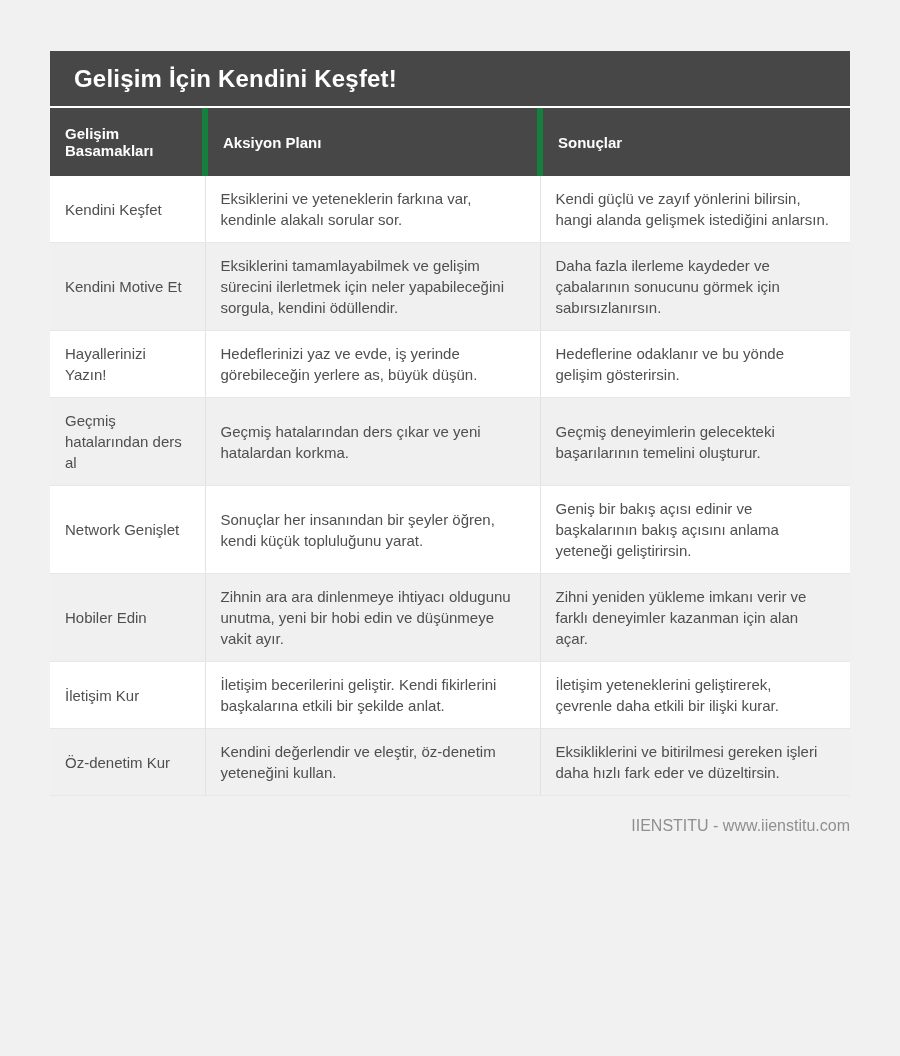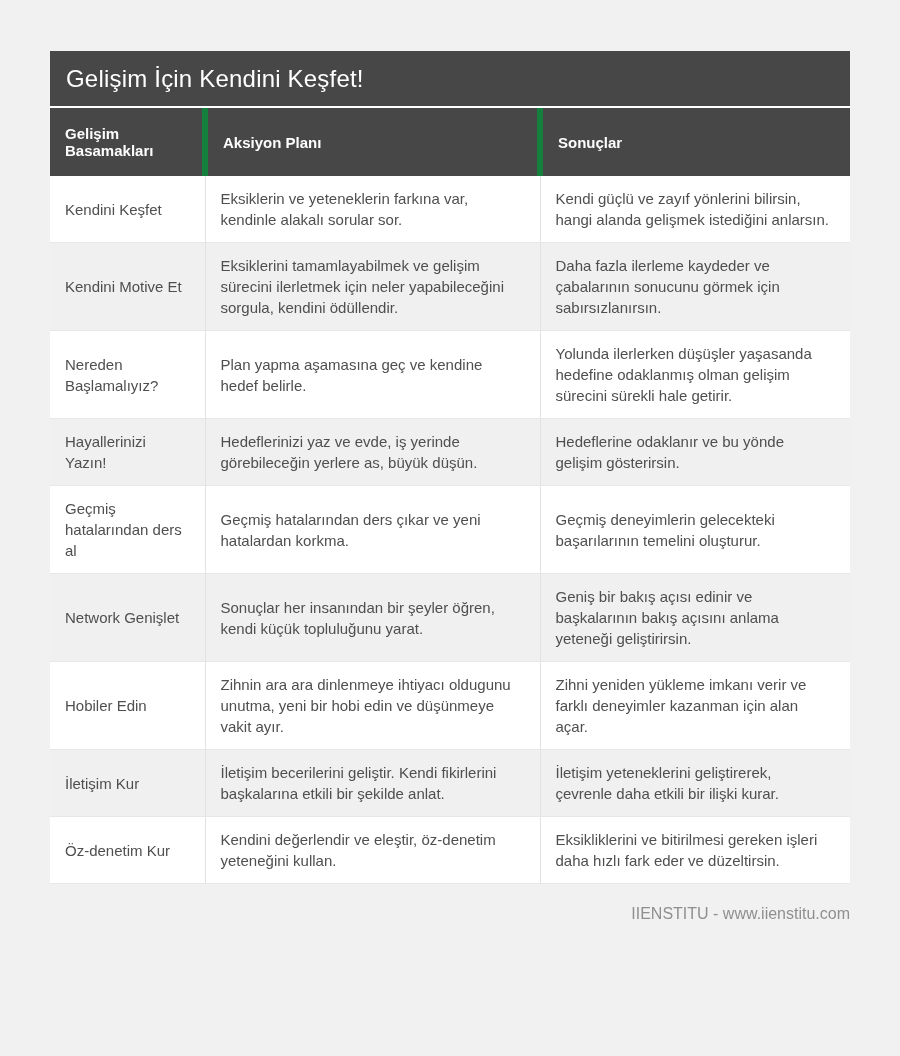--- a/index.html
+++ b/index.html
@@ -19,23 +19,23 @@
   .card {
     width: 800px;
     margin: 0 auto 0 50px;
   }
   .title-bar {
     background: #474747;
     color: #ffffff;
     height: 57px;
     display: flex;
     align-items: center;
-    padding-left: 16px;
+    padding-left: 24px;
     font-size: 24px;
-    font-weight: normal;
+    font-weight: bold;
     letter-spacing: 0.2px;
     border-bottom: 2px solid #ffffff;
   }
   table.dev-table {
     width: 100%;
     border-collapse: collapse;
     table-layout: fixed;
   }
   col.c-step   { width: 155px; }
   col.c-action { width: 335px; }
@@ -90,35 +90,30 @@
       <thead>
         <tr>
           <th>Gelişim Basamakları</th>
           <th>Aksiyon Planı</th>
           <th>Sonuçlar</th>
         </tr>
       </thead>
       <tbody>
   <tr>
     <td>Kendini Keşfet</td>
-    <td>Eksiklerin ve yeteneklerin farkına var, kendinle alakalı sorular sor.</td>
+    <td>Eksiklerini ve yeteneklerin farkına var, kendinle alakalı sorular sor.</td>
     <td>Kendi güçlü ve zayıf yönlerini bilirsin, hangi alanda gelişmek istediğini anlarsın.</td>
   </tr>
 
   <tr>
     <td>Kendini Motive Et</td>
     <td>Eksiklerini tamamlayabilmek ve gelişim sürecini ilerletmek için neler yapabileceğini sorgula, kendini ödüllendir.</td>
     <td>Daha fazla ilerleme kaydeder ve çabalarının sonucunu görmek için sabırsızlanırsın.</td>
   </tr>
 
-  <tr>
-    <td>Nereden Başlamalıyız?</td>
-    <td>Plan yapma aşamasına geç ve kendine hedef belirle.</td>
-    <td>Yolunda ilerlerken düşüşler yaşasanda hedefine odaklanmış olman gelişim sürecini sürekli hale getirir.</td>
-  </tr>
 
   <tr>
     <td>Hayallerinizi Yazın!</td>
     <td>Hedeflerinizi yaz ve evde, iş yerinde görebileceğin yerlere as, büyük düşün.</td>
     <td>Hedeflerine odaklanır ve bu yönde gelişim gösterirsin.</td>
   </tr>
 
   <tr>
     <td>Geçmiş hatalarından ders al</td>
     <td>Geçmiş hatalarından ders çıkar ve yeni hatalardan korkma.</td>

